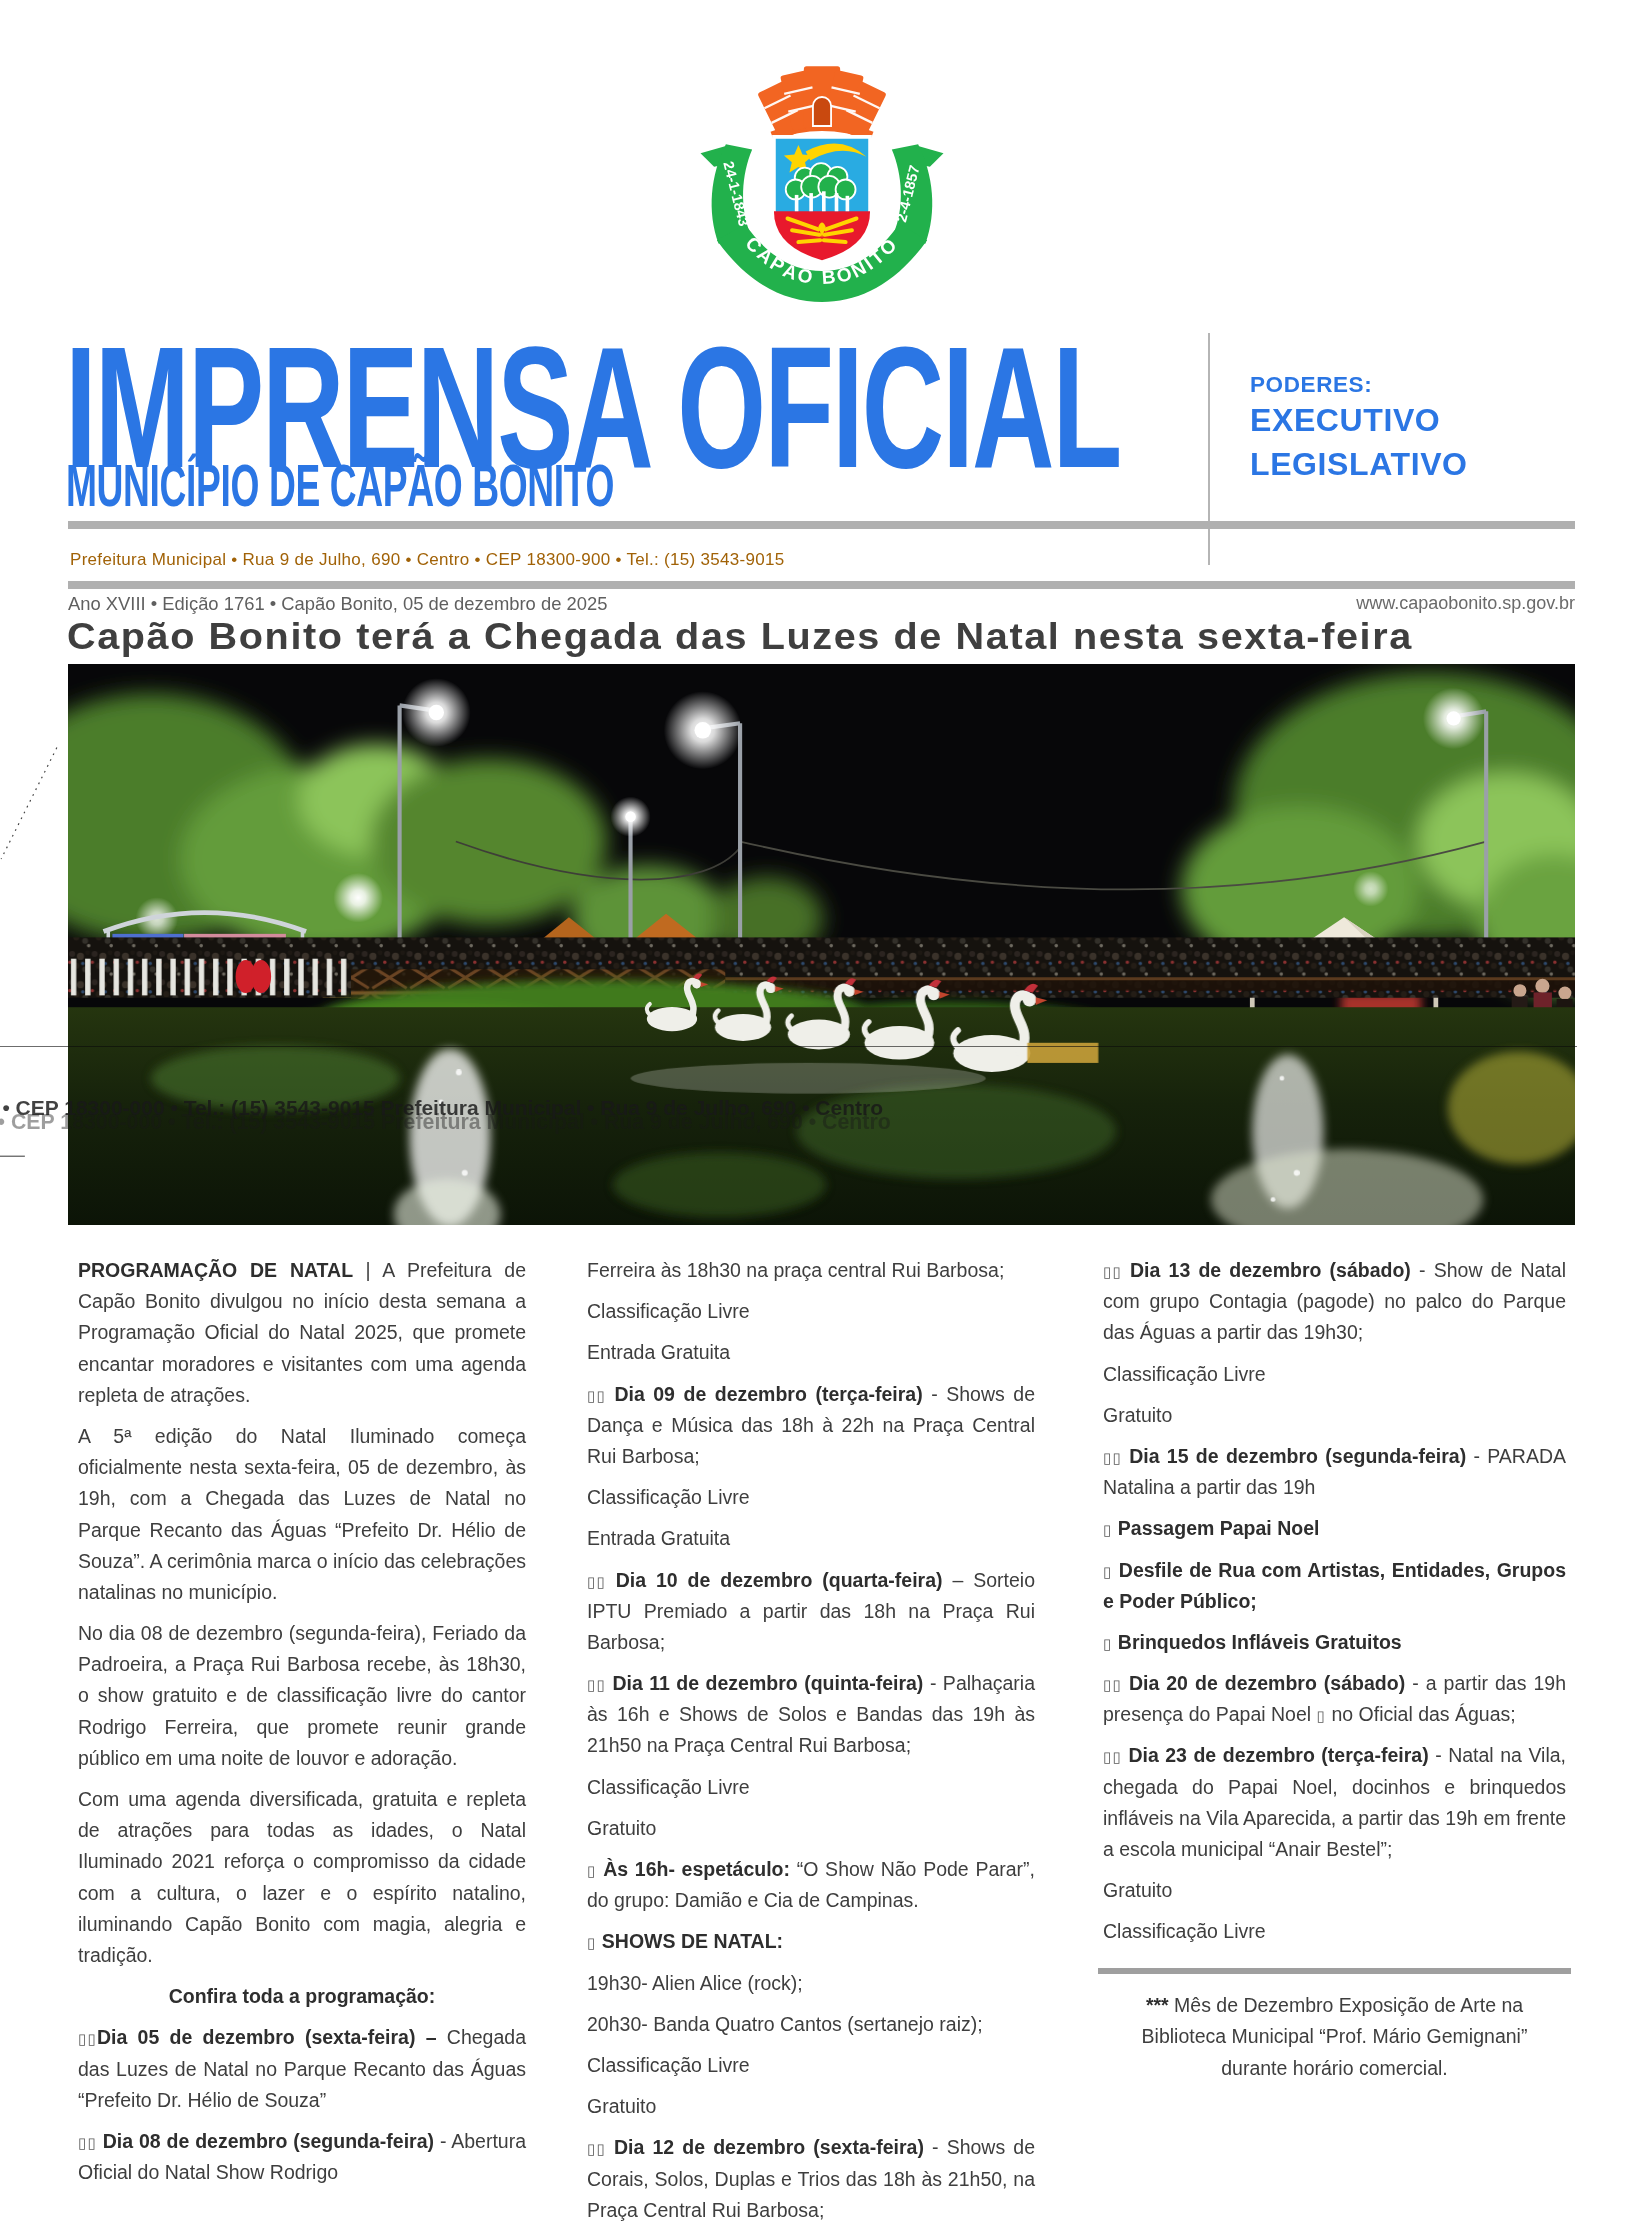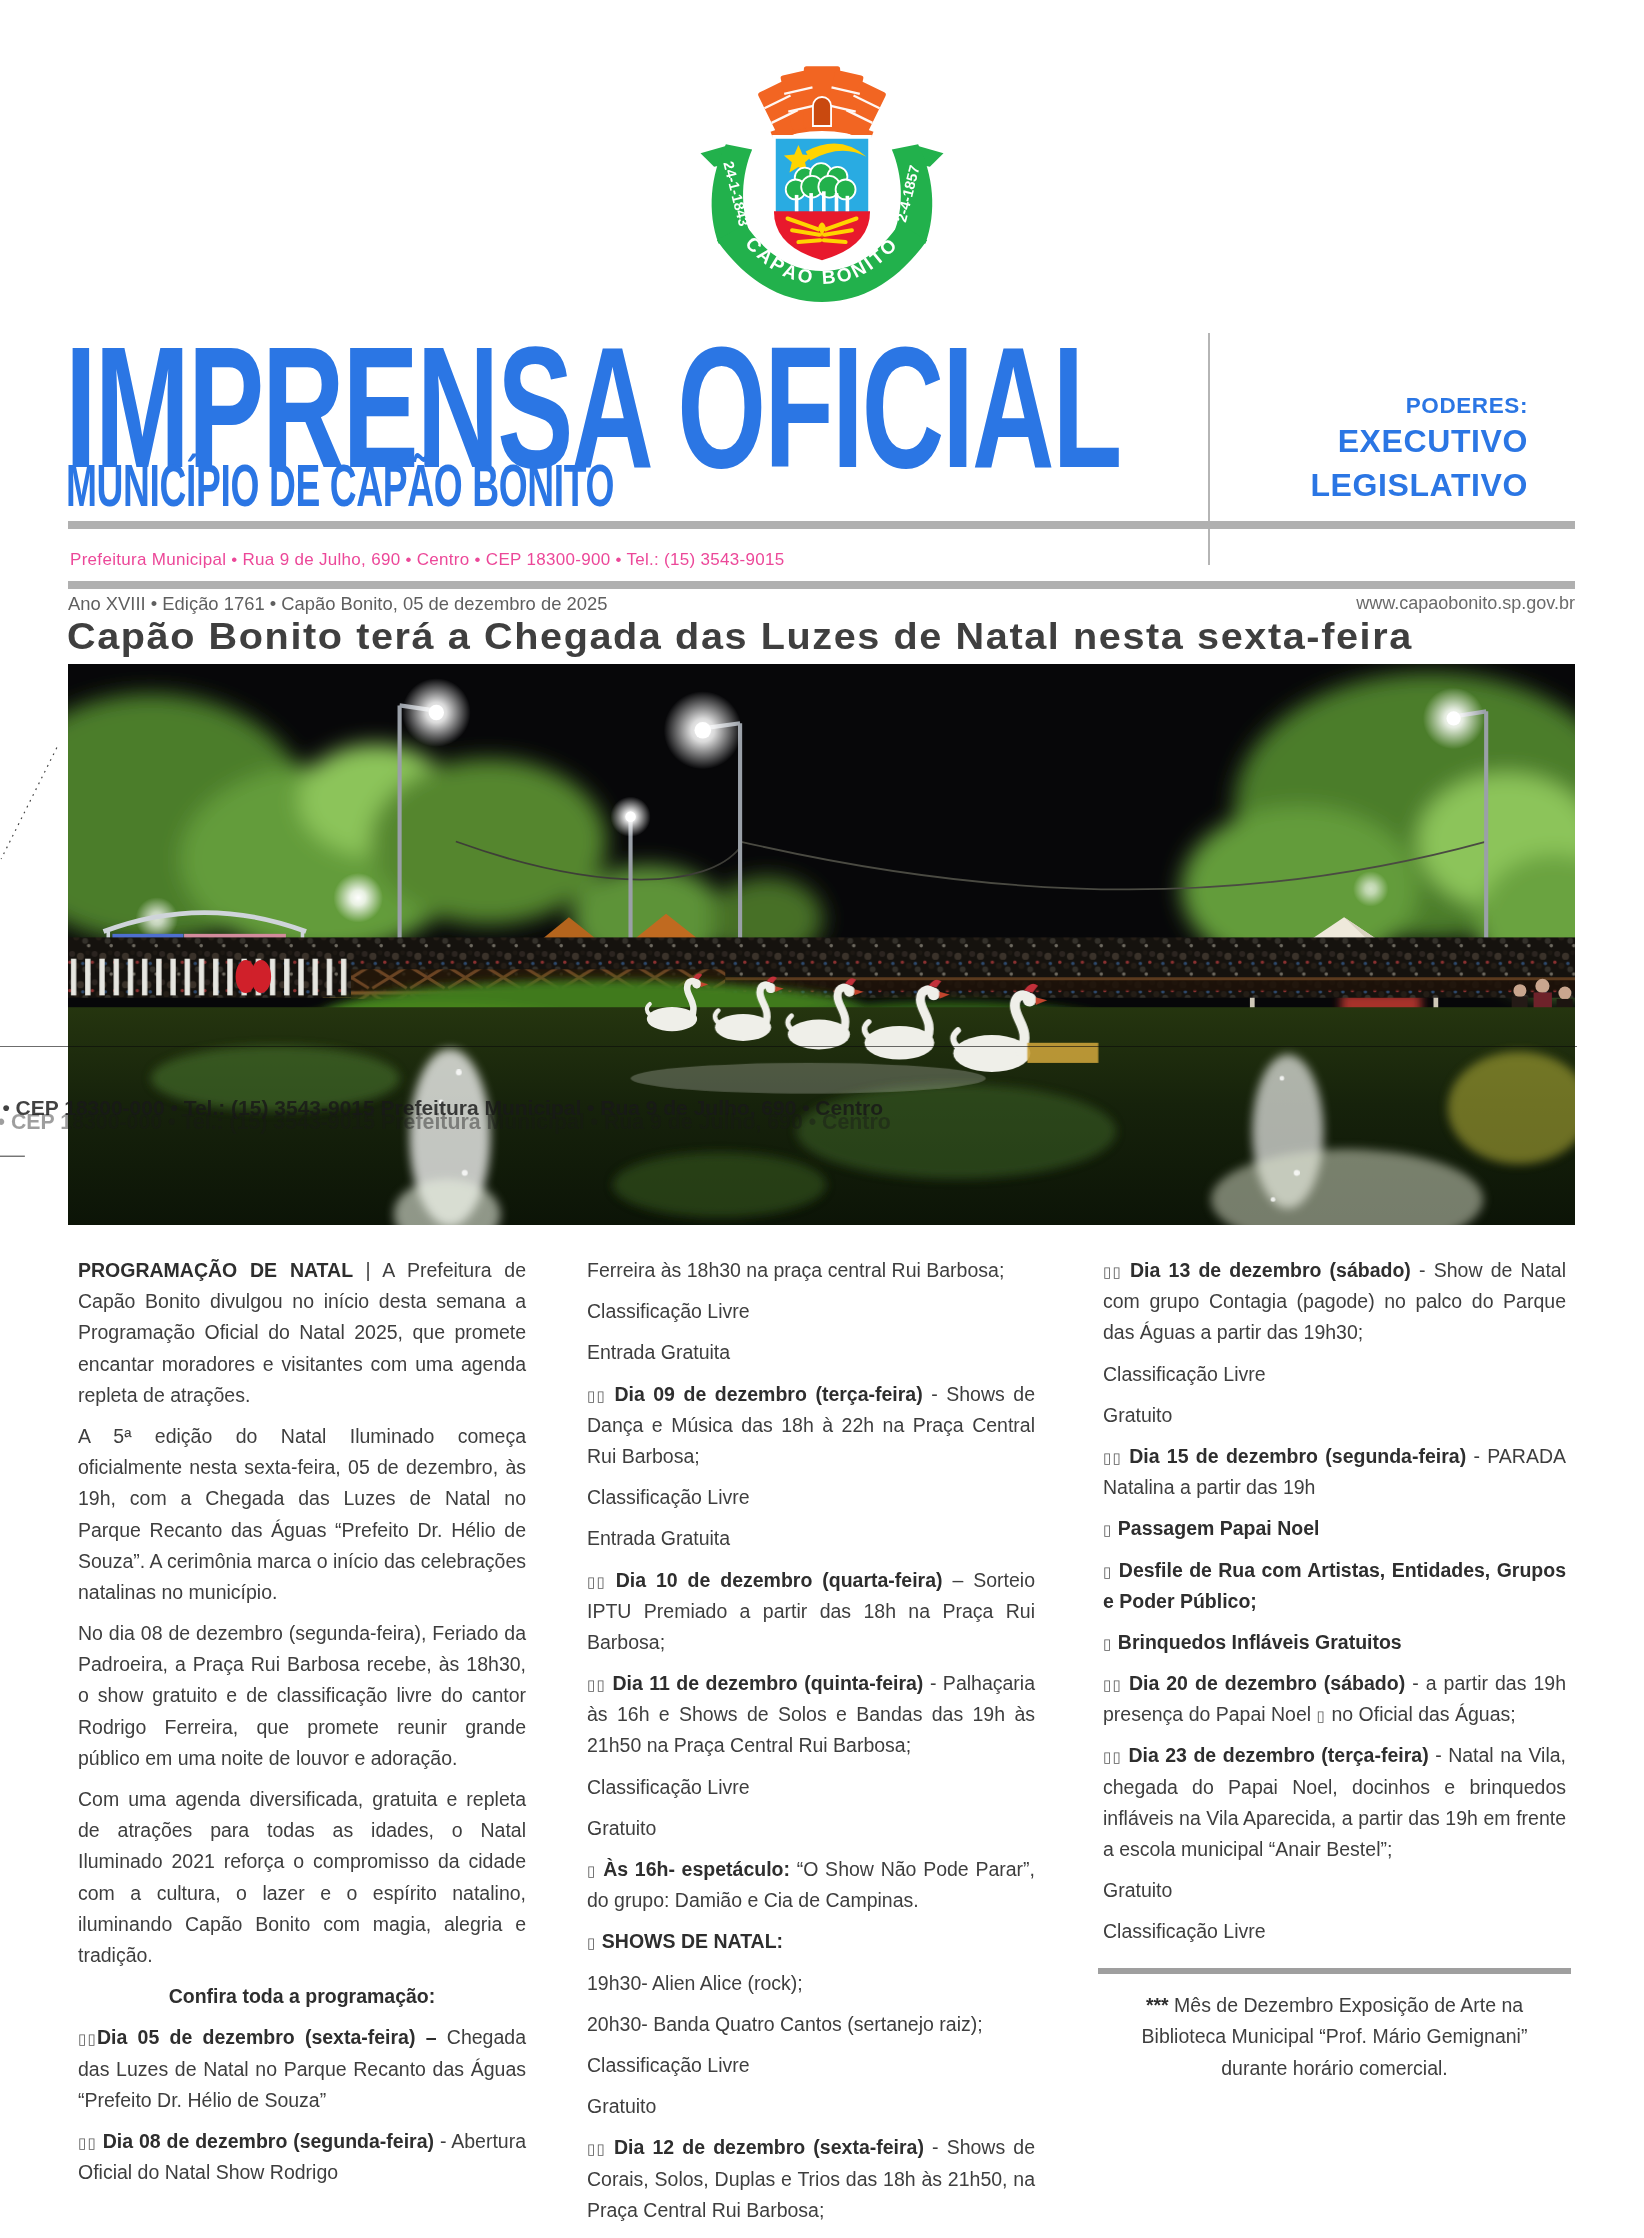--- a/index.html
+++ b/index.html
@@ -5,27 +5,27 @@
   html,body{margin:0;padding:0;background:#e9e9e9;}
   .page{position:relative;width:1644px;height:2239px;background:#ffffff;overflow:hidden;
         font-family:"Liberation Sans", sans-serif;}
   
   .crest{position:absolute;left:686px;top:46px;width:272px;height:267px;}
   .mast-title{position:absolute;left:65px;top:321px;font-weight:bold;font-size:173px;line-height:1;
       color:#2b76e4;letter-spacing:-3px;white-space:nowrap;transform:scaleX(.66);transform-origin:left top;}
   .mast-subtitle{position:absolute;left:66px;top:456px;font-weight:bold;font-size:60px;line-height:1;
       color:#2b76e4;letter-spacing:-0.6px;white-space:nowrap;transform:scaleX(.62);transform-origin:left top;}
   .vdiv{position:absolute;left:1208px;top:333px;width:2.4px;height:232px;background:#b5b5b5;}
-  .powers{position:absolute;left:1250px;top:372px;width:278px;text-align:right;color:#2b76e4;margin-top:21px;}
+  .powers{position:absolute;left:1250px;top:372px;width:278px;text-align:left;color:#2b76e4;}
   .powers-label{font-weight:bold;font-size:22.5px;letter-spacing:0.6px;}
   .powers-item{font-weight:bold;font-size:32px;line-height:1.38;letter-spacing:0.6px;}
   .rule{position:absolute;left:68px;width:1507px;height:7.7px;background:#b0b0b0;}
   .rule1{top:521px;}
   .rule2{top:581px;}
-  .address{position:absolute;left:70px;top:550px;font-size:17px;color:#ec4899;letter-spacing:0.3px;}
+  .address{position:absolute;left:70px;top:550px;font-size:17px;color:#a16207;letter-spacing:0.3px;}
   .edition{position:absolute;left:68px;top:593px;font-size:18.4px;color:#5f5f5f;}
   .website{position:absolute;right:69px;top:593px;font-size:18px;color:#6a6a6a;}
   .headline{position:absolute;left:67px;top:616px;margin:0;font-size:37px;font-weight:bold;color:#3f3f3f;
       letter-spacing:1.5px;white-space:nowrap;transform:scaleX(1.07);transform-origin:left top;}
   
   .photo{position:absolute;left:68px;top:664px;width:1507px;height:561px;z-index:1;}
   .photo svg{display:block;width:100%;height:100%;}
   .wm{position:absolute;white-space:nowrap;z-index:2;font-weight:bold;}
   .wm1{left:2.4px;top:1096px;font-size:21px;color:rgba(25,25,25,.82);}
   .wm2{left:-2.4px;top:1110px;font-size:21.3px;color:rgba(25,25,25,.42);}

